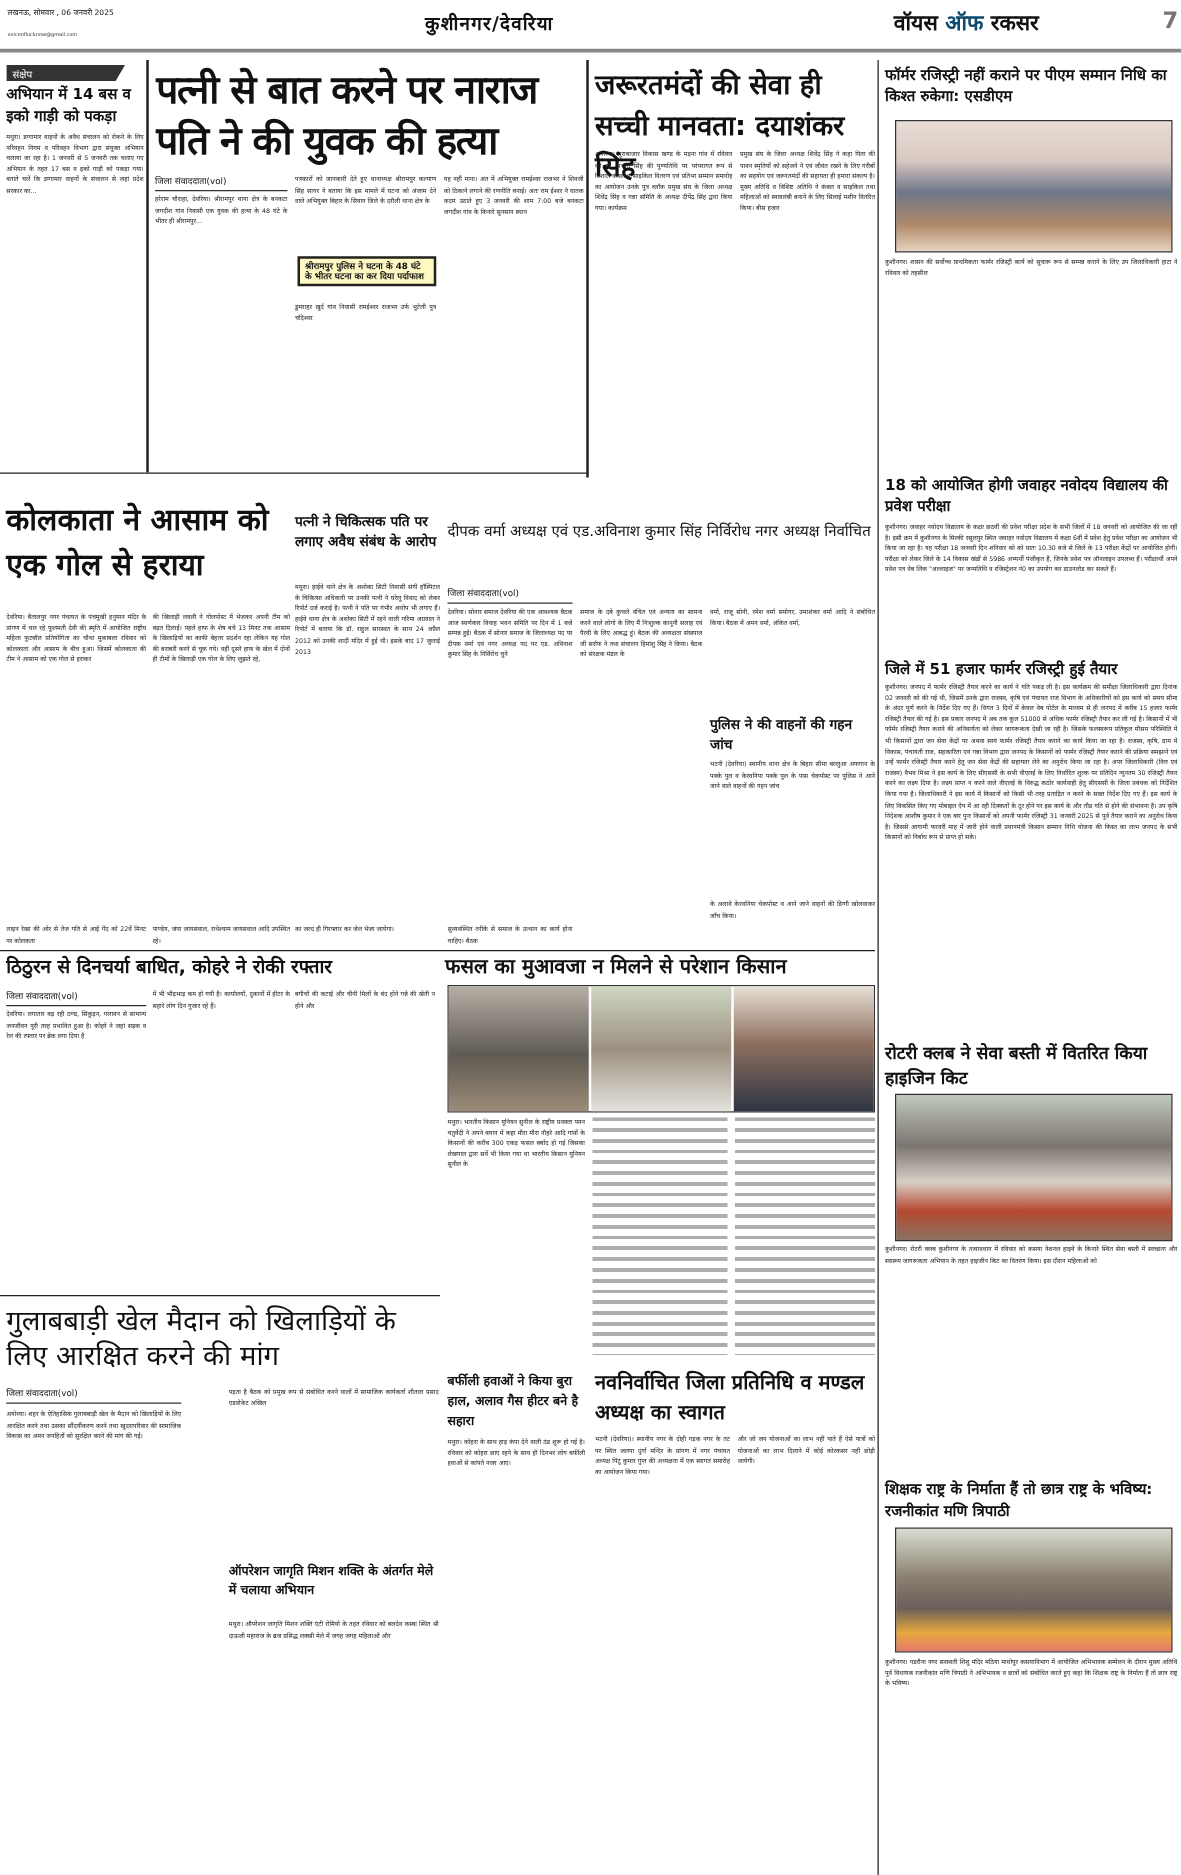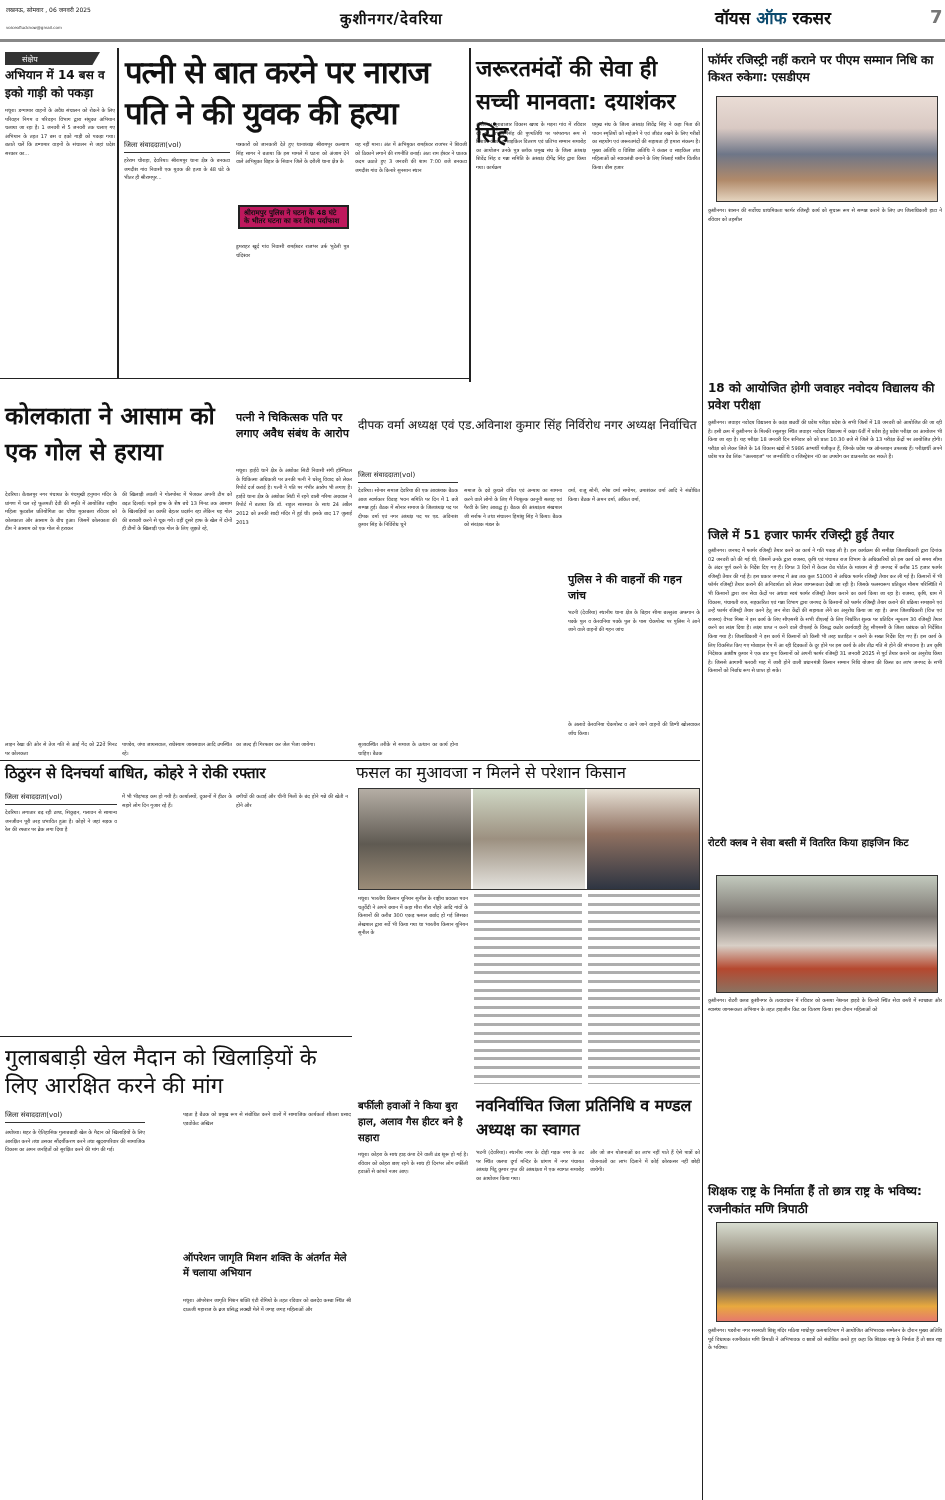--- a/index.html
+++ b/index.html
@@ -12,22 +12,22 @@
   .mh-brand{left:715px;top:6px;font-size:17px;font-weight:bold}
   .mh-brand .grey{color:#0c4a6e}
   .mh-page{left:930px;top:6px;font-size:18px;font-weight:bold;color:#777}
   .vline{background:#222;width:2px}
   .hline{background:#222;height:2px}
   .head{font-weight:bold;line-height:1.15}
   .body{font-size:5px;line-height:8.6px;color:#222;text-align:justify;overflow:hidden}
   .lines{background:repeating-linear-gradient(to bottom,#6b6b6b 0,#6b6b6b 3px,transparent 3px,transparent 8.6px);opacity:.55}
   .photo{background:linear-gradient(135deg,#8d7a6c,#c8b6a3 40%,#5c5360 70%,#b4a393);border:1px solid #333}
   .byline{font-size:7px;border-bottom:1px solid #333;padding-bottom:3px}
-  .tag{background:#333;color:#fff;font-size:8px;padding:1px 17px;clip-path:polygon(0 0,100% 0,92% 100%,0 100%)}
-  .boxnote{border:2px solid #222;font-size:7px;font-weight:bold;padding:2px 4px;line-height:1.15;background:#be185d}
+  .tag{background:#333;color:#fff;font-size:8px;padding:1px 5px;clip-path:polygon(0 0,100% 0,92% 100%,0 100%)}
+  .boxnote{border:2px solid #222;font-size:7px;font-weight:bold;padding:2px 4px;line-height:1.15;background:#fef9c3}
 </style>
 </head>
 <body>
 
 <div class="abs masthead">
   <div class="abs mh-date">लखनऊ, सोमवार , 06 जनवरी 2025</div>
   <div class="abs mh-email">voiceoflucknow@gmail.com</div>
   <div class="abs mh-section">कुशीनगर/देवरिया</div>
   <div class="abs mh-brand">
     <span>वॉयस</span>
@@ -89,31 +89,31 @@
 <div class="abs head" style="left:708px;top:527px;width:234px;font-size:12px;line-height:17px">जिले में 51 हजार फार्मर रजिस्ट्री हुई तैयार</div>
 <div class="abs body" style="left:708px;top:546px;width:234px;height:280px">कुशीनगर। जनपद में फार्मर रजिस्ट्री तैयार करने का कार्य ने गति पकड़ ली है। इस कार्यक्रम की समीक्षा जिलाधिकारी द्वारा दिनांक 02 जनवरी को की गई थी, जिसमें उनके द्वारा राजस्व, कृषि एवं पंचायत राज विभाग के अधिकारियों को इस कार्य को समय सीमा के अंदर पूर्ण करने के निर्देश दिए गए हैं। विगत 3 दिनों में केवल वेब पोर्टल के माध्यम से ही जनपद में करीब 15 हजार फार्मर रजिस्ट्री तैयार की गई है। इस प्रकार जनपद में अब तक कुल 51000 से अधिक फार्मर रजिस्ट्री तैयार कर ली गई है। किसानों में भी फॉर्मर रजिस्ट्री तैयार कराने की अनिवार्यता को लेकर जागरूकता देखी जा रही है। जिसके फलस्वरूप प्रतिकूल मौसम परिस्थिति में भी किसानों द्वारा जन सेवा केंद्रों पर अथवा स्वयं फार्मर रजिस्ट्री तैयार कराने का कार्य किया जा रहा है। राजस्व, कृषि, ग्राम में विकास, पंचायती राज, सहकारिता एवं गन्ना विभाग द्वारा जनपद के किसानों को फार्मर रजिस्ट्री तैयार कराने की प्रक्रिया समझाने एवं उन्हें फार्मर रजिस्ट्री तैयार करने हेतु जन सेवा केंद्रों की सहायता लेने का अनुरोध किया जा रहा है। अपर जिलाधिकारी (वित्त एवं राजस्व) वैभव मिश्रा ने इस कार्य के लिए सीएससी के सभी वीएलई के लिए निर्धारित शुल्क पर प्रतिदिन न्यूनतम 30 रजिस्ट्री तैयार करने का लक्ष्य दिया है। लक्ष्य प्राप्त न करने वाले वीएलई के विरुद्ध कठोर कार्यवाही हेतु सीएससी के जिला प्रबंधक को निर्देशित किया गया है। जिलाधिकारी ने इस कार्य में किसानों को किसी भी तरह प्रताड़ित न करने के सख्त निर्देश दिए गए हैं। इस कार्य के लिए विकसित किए गए मोबाइल ऐप में आ रही दिक्कतों के दूर होने पर इस कार्य के और तीव्र गति से होने की संभावना है। उप कृषि निदेशक आशीष कुमार ने एक बार पुनः किसानों को अपनी फार्मर रजिस्ट्री 31 जनवरी 2025 से पूर्व तैयार कराने का अनुरोध किया है। जिससे आगामी फरवरी माह में जारी होने वाली प्रधानमंत्री किसान सम्मान निधि योजना की किस्त का लाभ जनपद के सभी किसानों को निर्बाध रूप से प्राप्त हो सके।</div>
 
 <div class="abs hline" style="left:0;top:760px;width:700px;height:1px"></div>
 <div class="abs head" style="left:5px;top:762px;width:345px;font-size:15px;line-height:22px">ठिठुरन से दिनचर्या बाधित, कोहरे ने रोकी रफ्तार</div>
 <div class="abs byline" style="left:5px;top:792px;width:112px">जिला संवाददाता(vol)</div>
 <div class="abs body" style="left:5px;top:808px;width:112px;height:222px">देवरिया। लगातार बढ़ रही ठण्ड, सिकुड़न, गलावन से सामान्य जनजीवन पूरी तरह प्रभावित हुआ है। कोहरे ने जहां सड़क व रेल की रफ्तार पर ब्रेक लगा दिया है</div>
 <div class="abs body" style="left:122px;top:792px;width:110px;height:238px">में भी भीड़भाड़ कम हो गयी है। कार्यालयों, दुकानों में हीटर के सहारे लोग दिन गुजार रहे हैं।</div>
 <div class="abs body" style="left:236px;top:792px;width:112px;height:238px">बगीचों की कटाई और चीनी मिलों के बंद होने गन्ने की खेती न होने और</div>
 
-<div class="abs head" style="left:356px;top:762px;width:344px;font-size:16px;line-height:22px;font-weight:normal">फसल का मुआवजा न मिलने से परेशान किसान</div>
+<div class="abs head" style="left:356px;top:762px;width:344px;font-size:16px;line-height:22px;font-weight:bold">फसल का मुआवजा न मिलने से परेशान किसान</div>
 <div class="abs" style="left:358px;top:788px;width:342px;height:102px;border:1px solid #333">
   <div class="abs" style="left:0;top:0;width:112px;height:100px;background:linear-gradient(to bottom,#b5aea5,#5f5a52 55%,#9b8c78)"></div>
   <div class="abs" style="left:114px;top:0;width:112px;height:100px;background:linear-gradient(to bottom,#cfd7c4,#9c9080 50%,#e4e2dd)"></div>
   <div class="abs" style="left:228px;top:0;width:112px;height:100px;background:linear-gradient(to bottom,#e7e1d6,#8f7060 45%,#2e3542)"></div>
 </div>
 <div class="abs body" style="left:358px;top:894px;width:110px;height:190px">मथुरा। भारतीय किसान यूनियन सुनील के राष्ट्रीय प्रवक्ता पवन चतुर्वेदी ने अपने बयान में कहा मीरा मीरा नौहरे आदि गांवों के किसानों की करीब 300 एकड़ फसल बर्बाद हो गई जिसका लेखपाल द्वारा सर्वे भी किया गया था भारतीय किसान यूनियन सुनील के</div>
 <div class="abs lines" style="left:474px;top:894px;width:108px;height:190px"></div>
 <div class="abs lines" style="left:588px;top:894px;width:112px;height:190px"></div>
 
-<div class="abs head" style="left:708px;top:833px;width:234px;font-size:10px;line-height:20px">रोटरी क्लब ने सेवा बस्ती में वितरित किया हाइजिन किट</div>
+<div class="abs head" style="left:708px;top:833px;width:234px;font-size:14px;line-height:20px">रोटरी क्लब ने सेवा बस्ती में वितरित किया हाइजिन किट</div>
 <div class="abs photo" style="left:716px;top:875px;width:222px;height:118px;background:linear-gradient(to bottom,#c2c9bd,#7b7570 35%,#d8cfc6 60%,#b5482f 80%,#8b7261)"></div>
 <div class="abs body" style="left:708px;top:996px;width:234px;height:180px">कुशीनगर। रोटरी क्लब कुशीनगर के तत्वावधान में रविवार को कसया नेशनल हाइवे के किनारे स्थित सेवा बस्ती में स्वच्छता और स्वास्थ्य जागरूकता अभियान के तहत हाइजीन किट का वितरण किया। इस दौरान महिलाओं को</div>
 
 <div class="abs hline" style="left:0;top:1036px;width:352px;height:1px"></div>
 <div class="abs head" style="left:5px;top:1044px;width:345px;font-size:22px;line-height:28px;font-weight:normal">गुलाबबाड़ी खेल मैदान को खिलाड़ियों के लिए आरक्षित करने की मांग</div>
 <div class="abs byline" style="left:5px;top:1110px;width:140px">जिला संवाददाता(vol)</div>
 <div class="abs body" style="left:5px;top:1128px;width:140px;height:372px">अयोध्या। शहर के ऐतिहासिक गुलाबबाड़ी खेल के मैदान को खिलाड़ियों के लिए आरक्षित करने तथा उसका सौंदर्यीकरण करने तथा खुदरापरिवार की सामाजिक विकास का अमन जनहितों को सुरक्षित करने की मांग की गई।</div>
 <div class="abs body" style="left:183px;top:1110px;width:168px;height:128px">पड़ता है बैठक को प्रमुख रूप से संबोधित करने वालों में सामाजिक कार्यकर्ता शीतला प्रसाद एडवोकेट अखिल</div>
 
 <div class="abs head" style="left:183px;top:1250px;width:168px;font-size:10px;line-height:15px">ऑपरेशन जागृति मिशन शक्ति के अंतर्गत मेले में चलाया अभियान</div>

